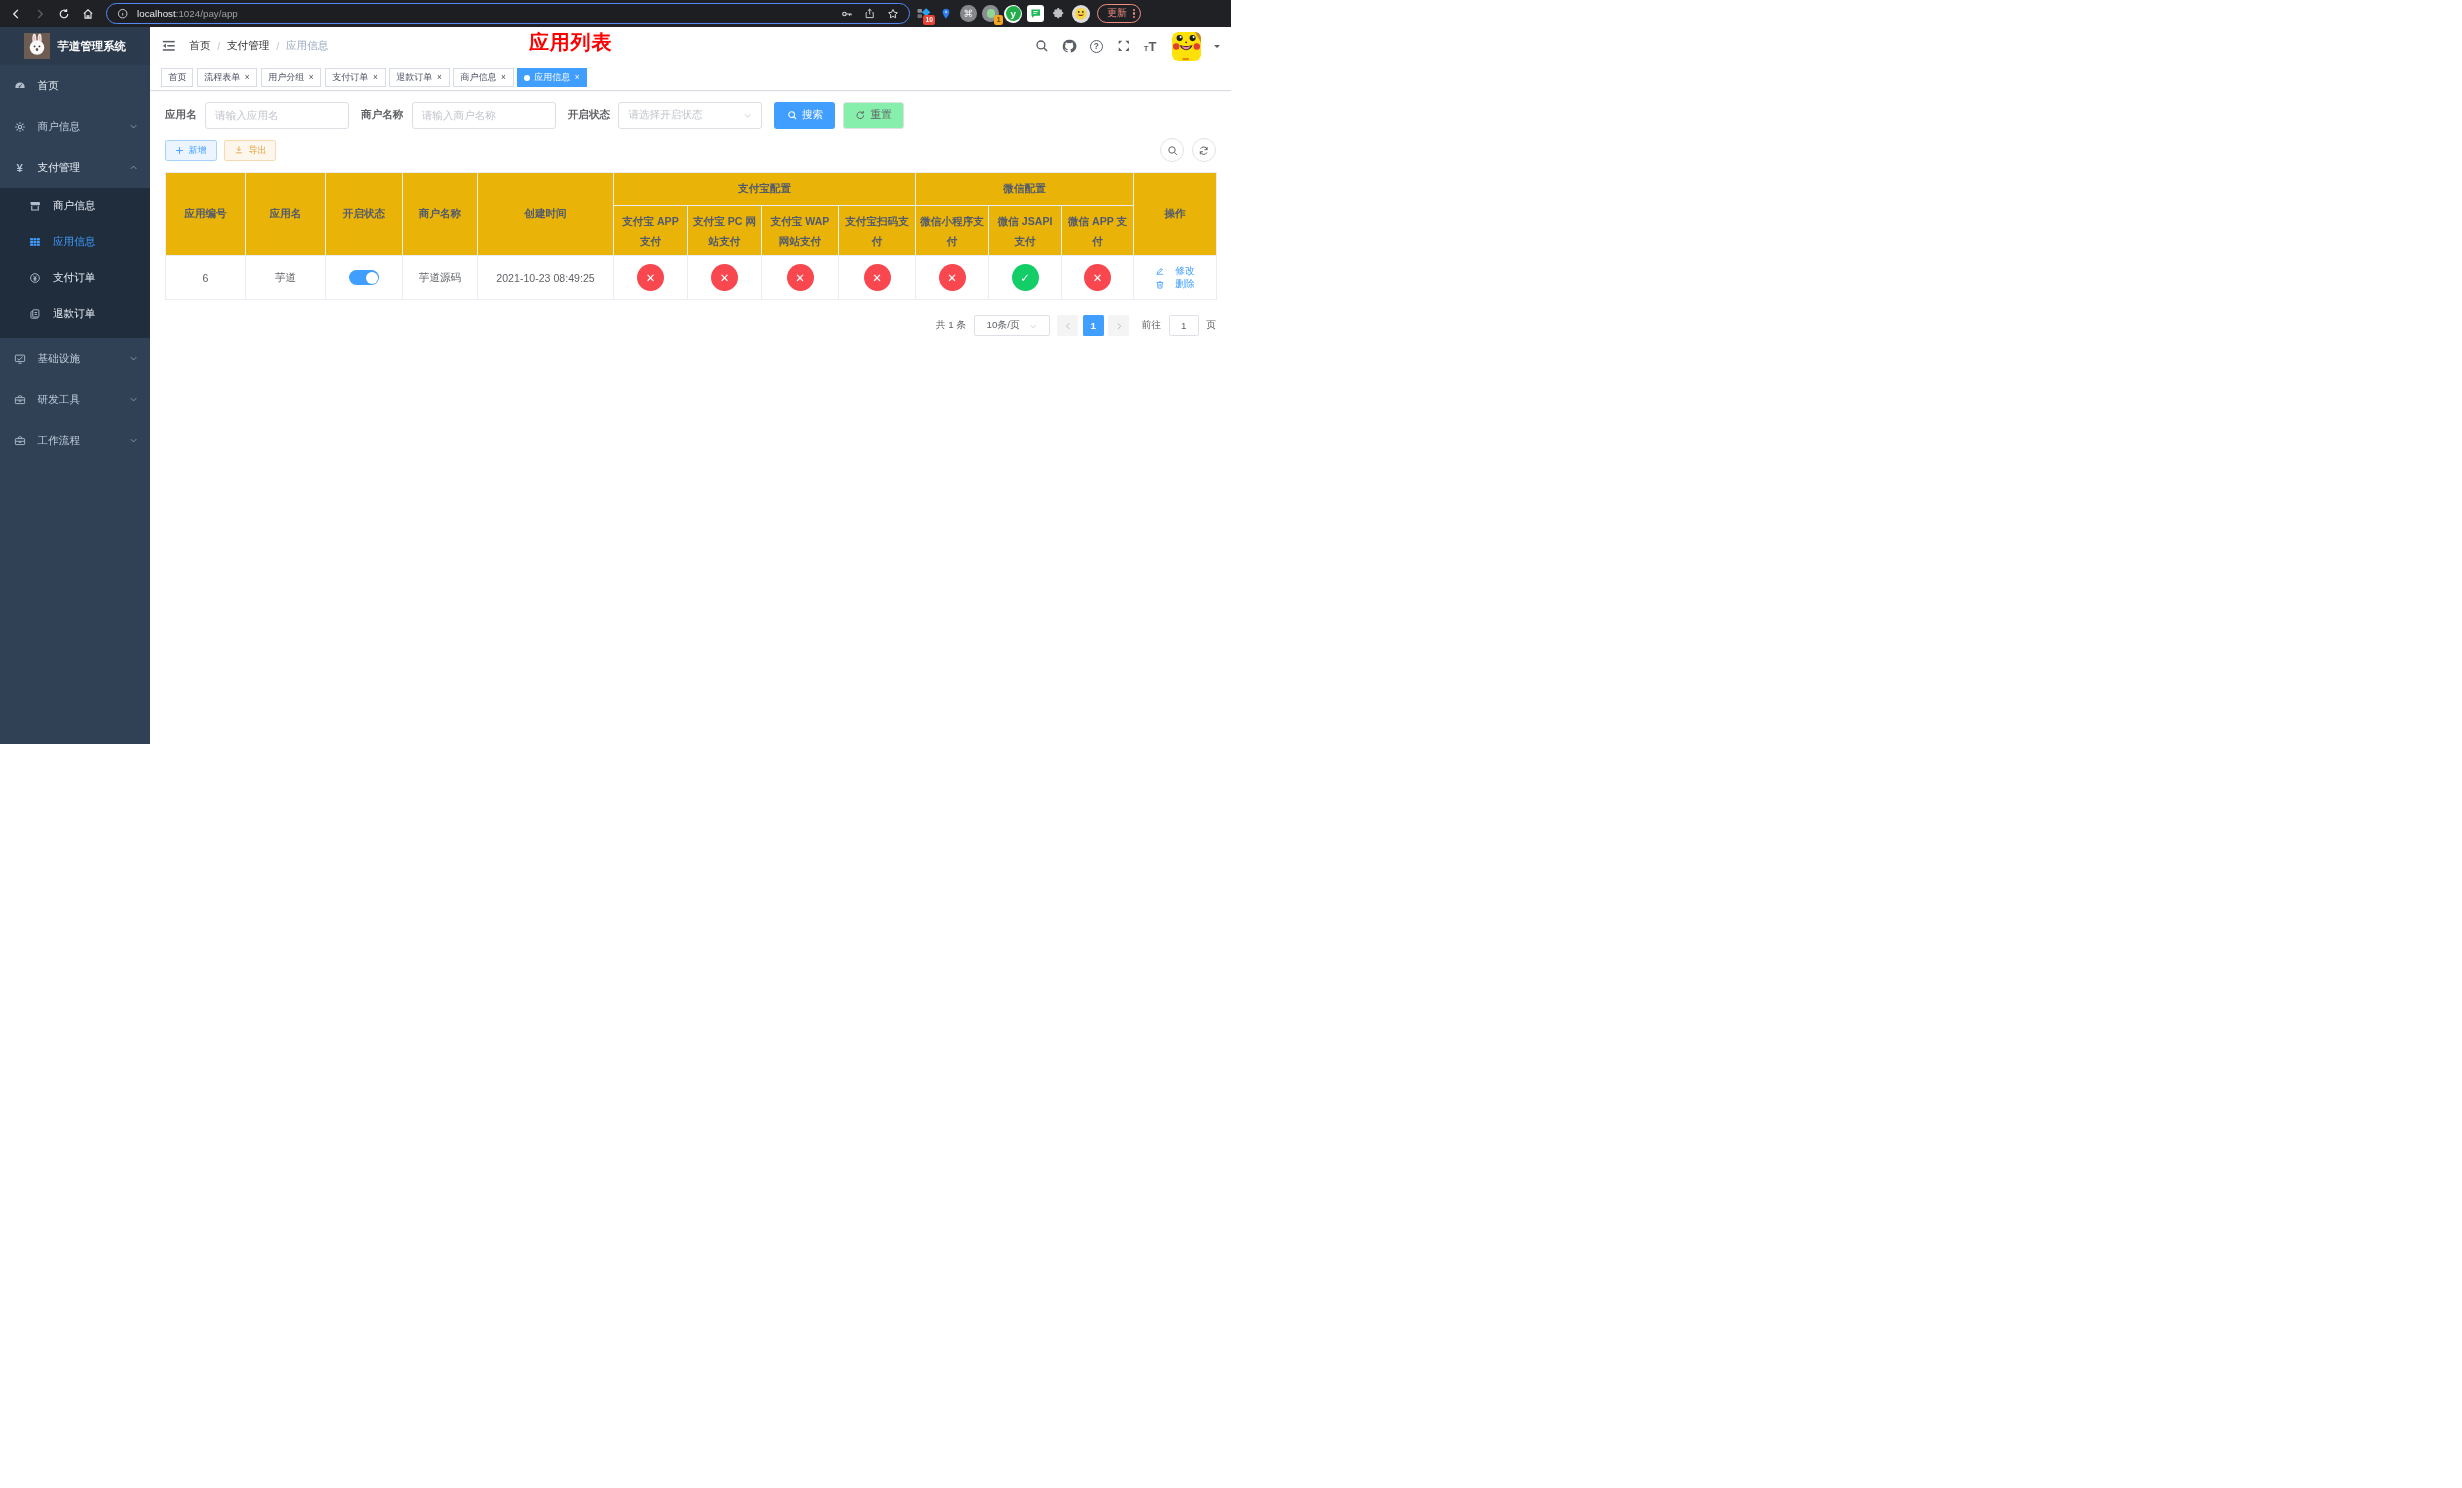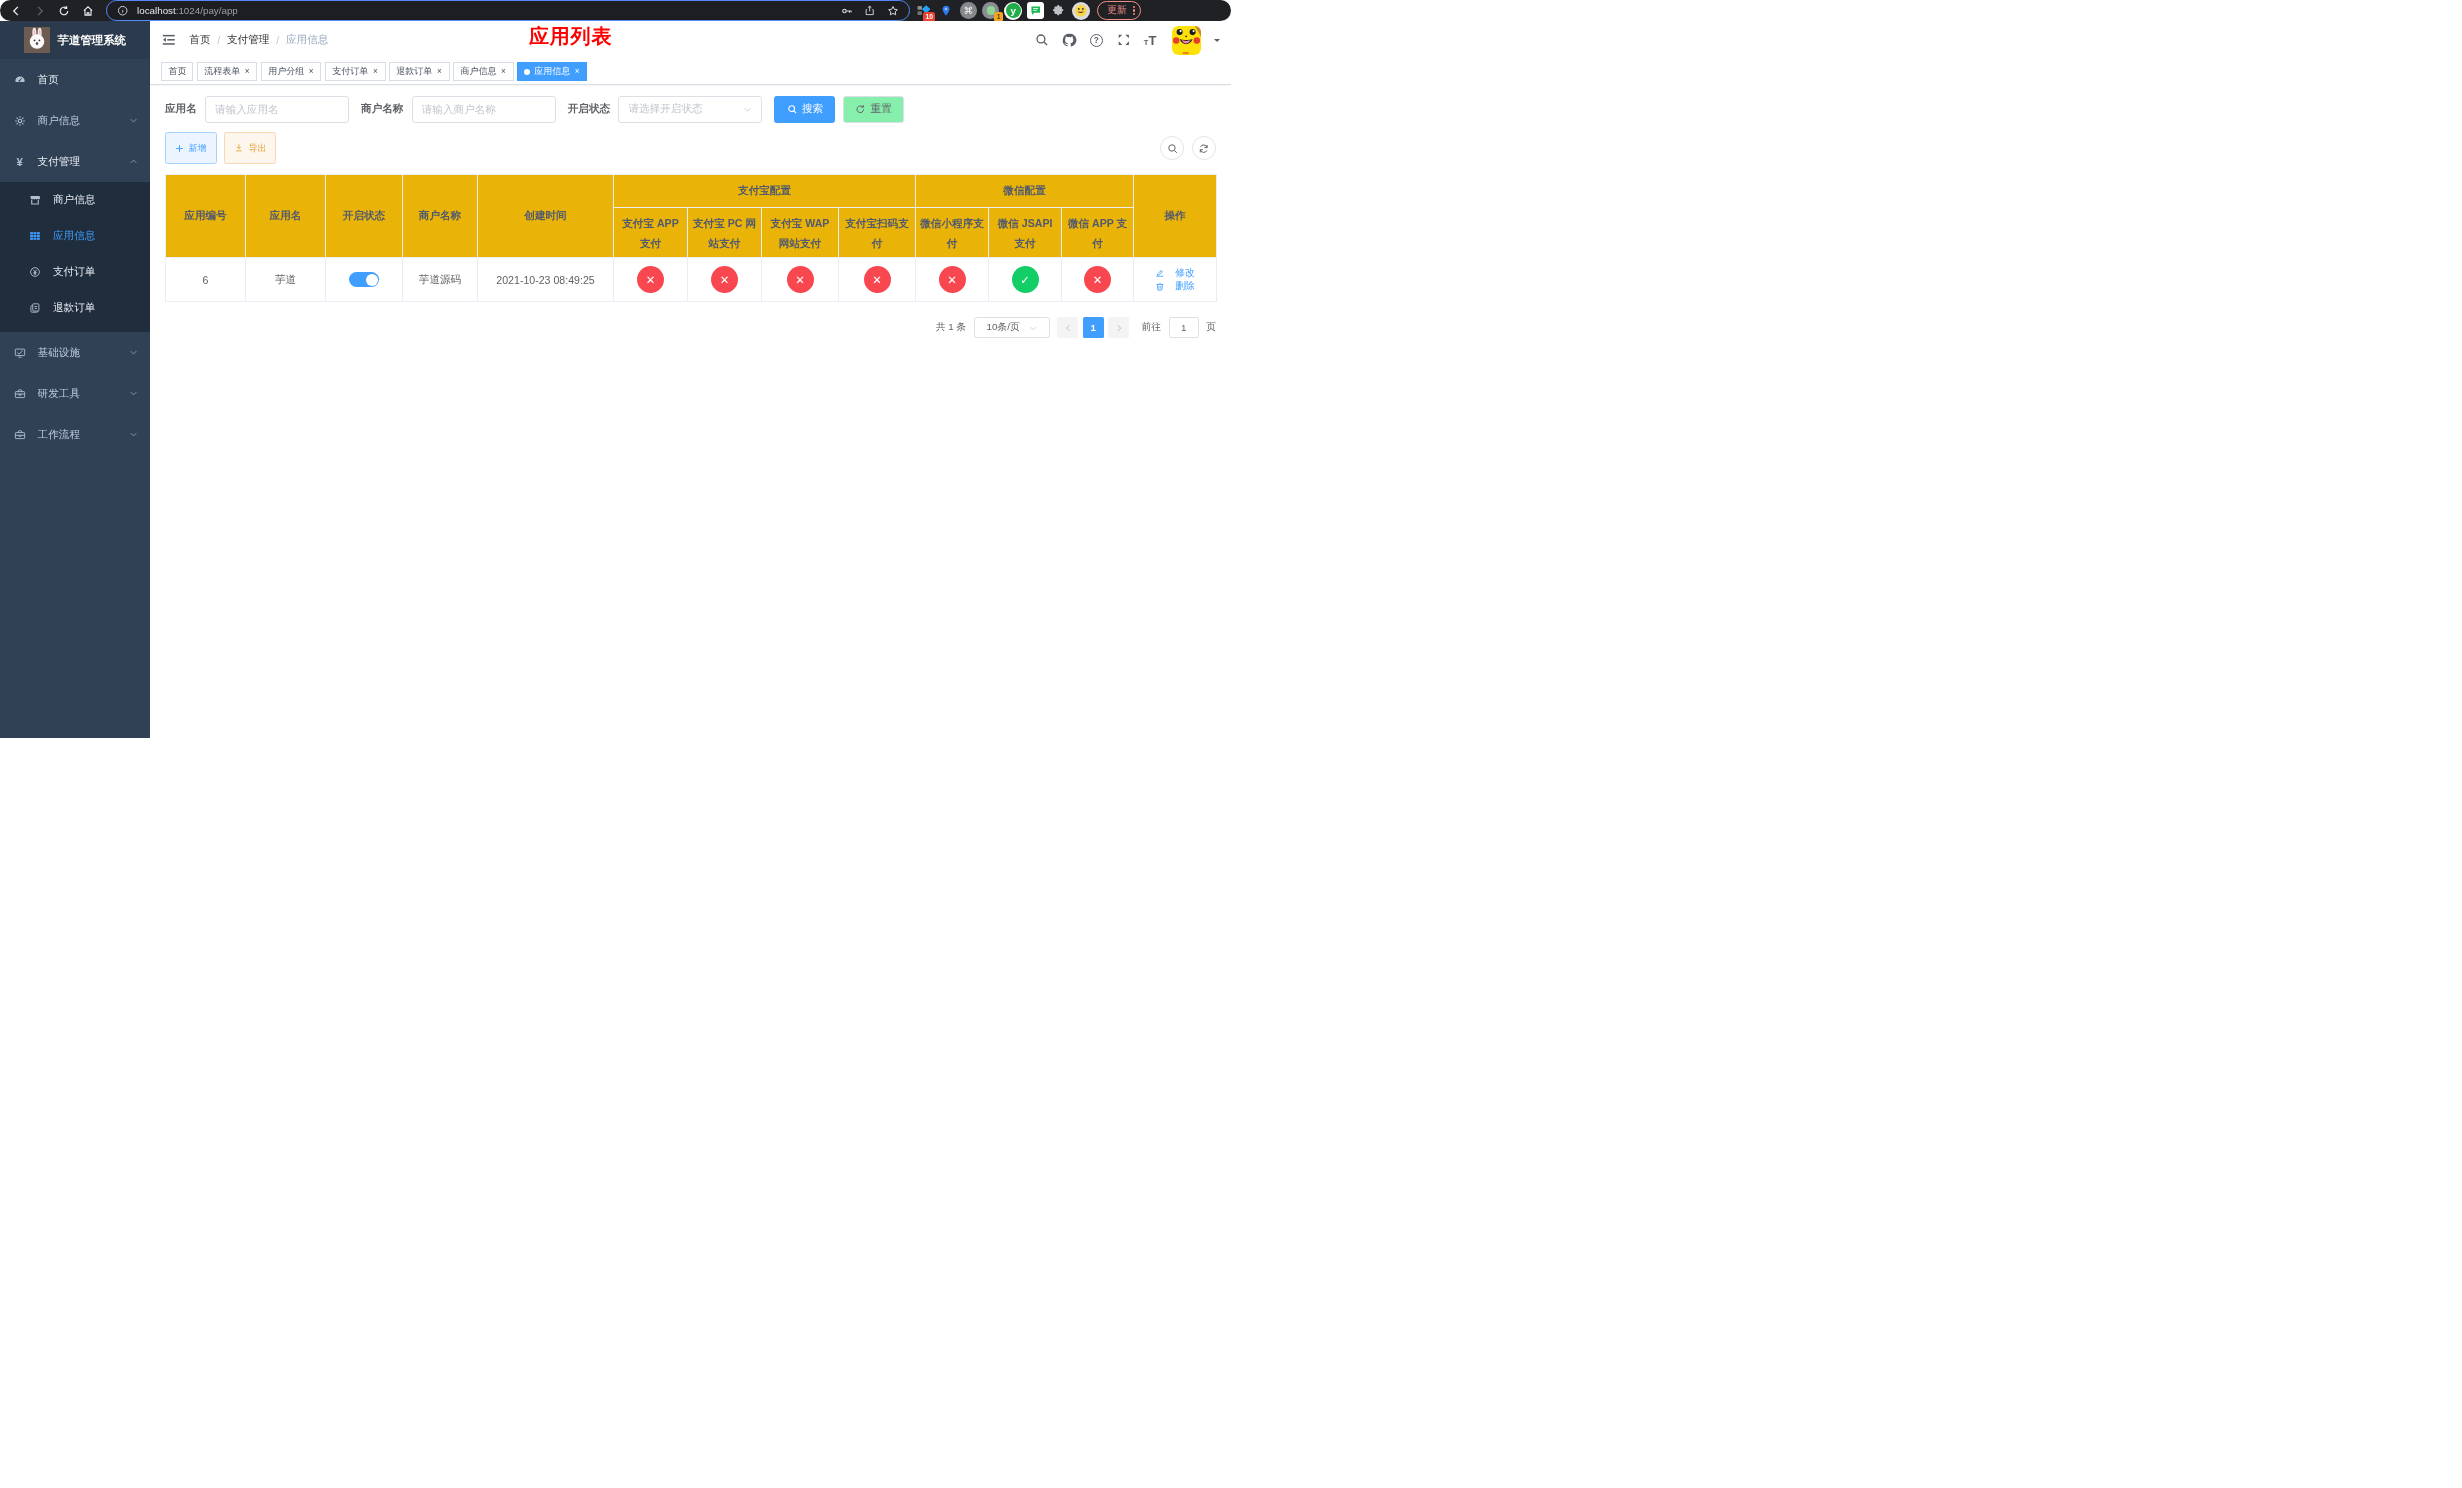--- a/index.html
+++ b/index.html
@@ -1,21 +1,21 @@
 <!DOCTYPE html>
 <html style="--accent: #409eff; --success: #13ce66; --danger: #f9474f; --title-red: #ff0000; --export-orange: #e6a23c;"><head>
 <meta charset="utf-8">
 <style>
   * { margin:0; padding:0; box-sizing:border-box; }
   html,body { width:1231px; height:744px; overflow:hidden; background:#fff;
     font-family:"Liberation Sans", sans-serif; font-size:10.6px; }
 
   
-  .chrome { height:21px; background:#202124; display:flex; align-items:center;
-    padding:8px 6px; gap:4.5px;border-radius:12px; }
+  .chrome { height:27px; background:#202124; display:flex; align-items:center;
+    padding:8px 6px; gap:4.5px; }
   .chrome .navbtn { width:19.7px; height:19.7px; display:flex; align-items:center;
     justify-content:center; color:#e8eaed; border-radius:50%; flex:0 0 auto; }
   .chrome .navbtn.disabled { color:#5f6368; }
   .omnibox { width:804px; height:21px; margin-left:3px; background:#1d1e21;
     border:1.5px solid #548af7; border-radius:11.4px; display:flex; align-items:center;
     padding:0 7.6px; gap:6px; color:#9aa0a6; }
   .omnibox .url { font-size:9.8px; color:#9aa0a6; white-space:nowrap; }
   .omnibox .url b { color:#e8eaed; font-weight:400; }
   .omnibox .spacer { flex:1; }
   .omni-ico { width:16.7px; height:16.7px; display:flex; align-items:center; justify-content:center; color:#d6d9dd; }
@@ -91,21 +91,21 @@
     border-radius:3px; display:flex; align-items:center; padding:0 9px; color:#c0c4cc;
     margin-right:12px; cursor:pointer; }
   .f-select .sel-caret { margin-left:auto; color:#c0c4cc; }
   .btn { height:27px; border-radius:3px; border:0.8px solid transparent; display:inline-flex;
     align-items:center; justify-content:center; gap:4.5px; font-size:10.6px; cursor:pointer; padding:0 11.4px;
     font-family:"Liberation Sans", sans-serif; background:#86efac; }
   .btn-primary { background:var(--accent); color:#fff; }
   .btn-plain { border-color:#dcdfe6; color:#606266; margin-left:7.6px; }
 
   .toolbar-row { display:flex; align-items:center; margin-bottom:9.8px; }
-  .btn-mini { height:32px; font-size:9px; padding:0 9px; border-radius:2.3px; }
+  .btn-mini { height:21px; font-size:9px; padding:0 9px; border-radius:2.3px; }
   .btn-add { background:#ecf5ff; border:0.8px solid #a6d2ff; color:var(--accent); }
   .btn-export { background:#fdf6ec; border:0.8px solid #f5dab1; color:var(--export-orange); margin-left:7.6px; }
   .tool-circles { margin-left:auto; display:flex; gap:7.6px; }
   .circle-btn { width:24px; height:24px; border-radius:50%; border:0.8px solid #dfe3ea;
     display:flex; align-items:center; justify-content:center; color:#606266; background:#fff; cursor:pointer; }
 
   
   table.grid { width:100%; border-collapse:collapse; table-layout:fixed; }
   .grid th, .grid td { border:0.8px solid #eaedf3; text-align:center; font-size:10.6px; }
   .grid thead th { background:#eab308; color:#515a6e; font-weight:700; padding:4.5px 3px; }

